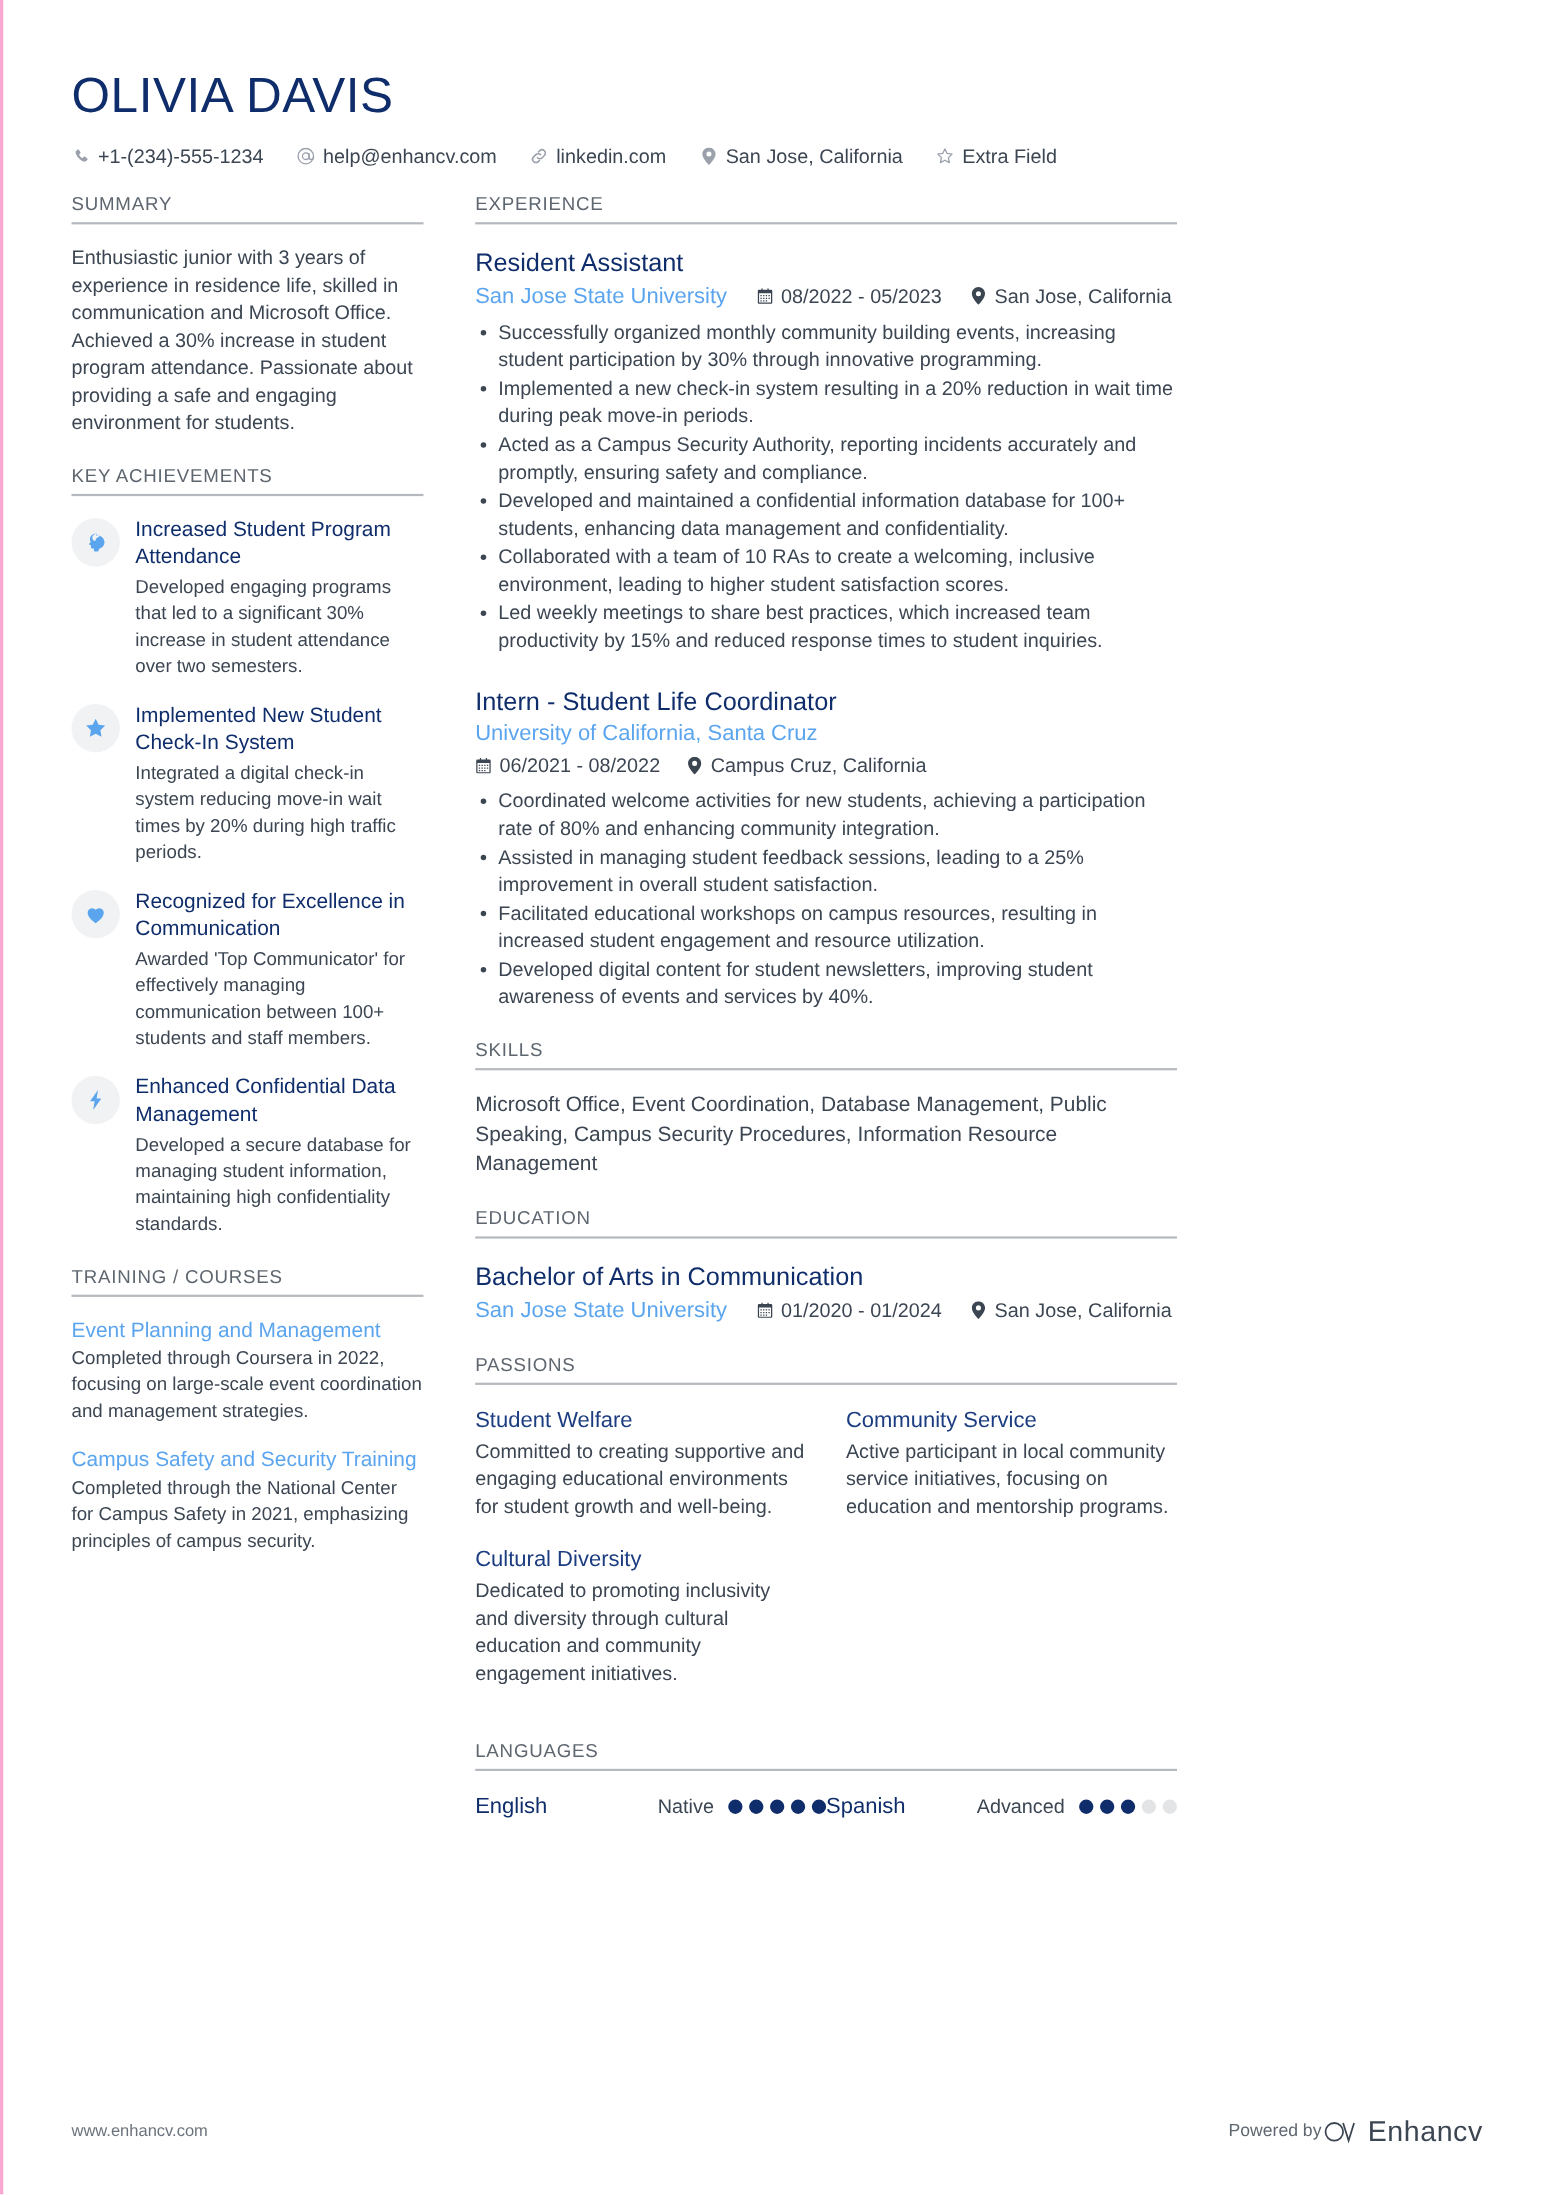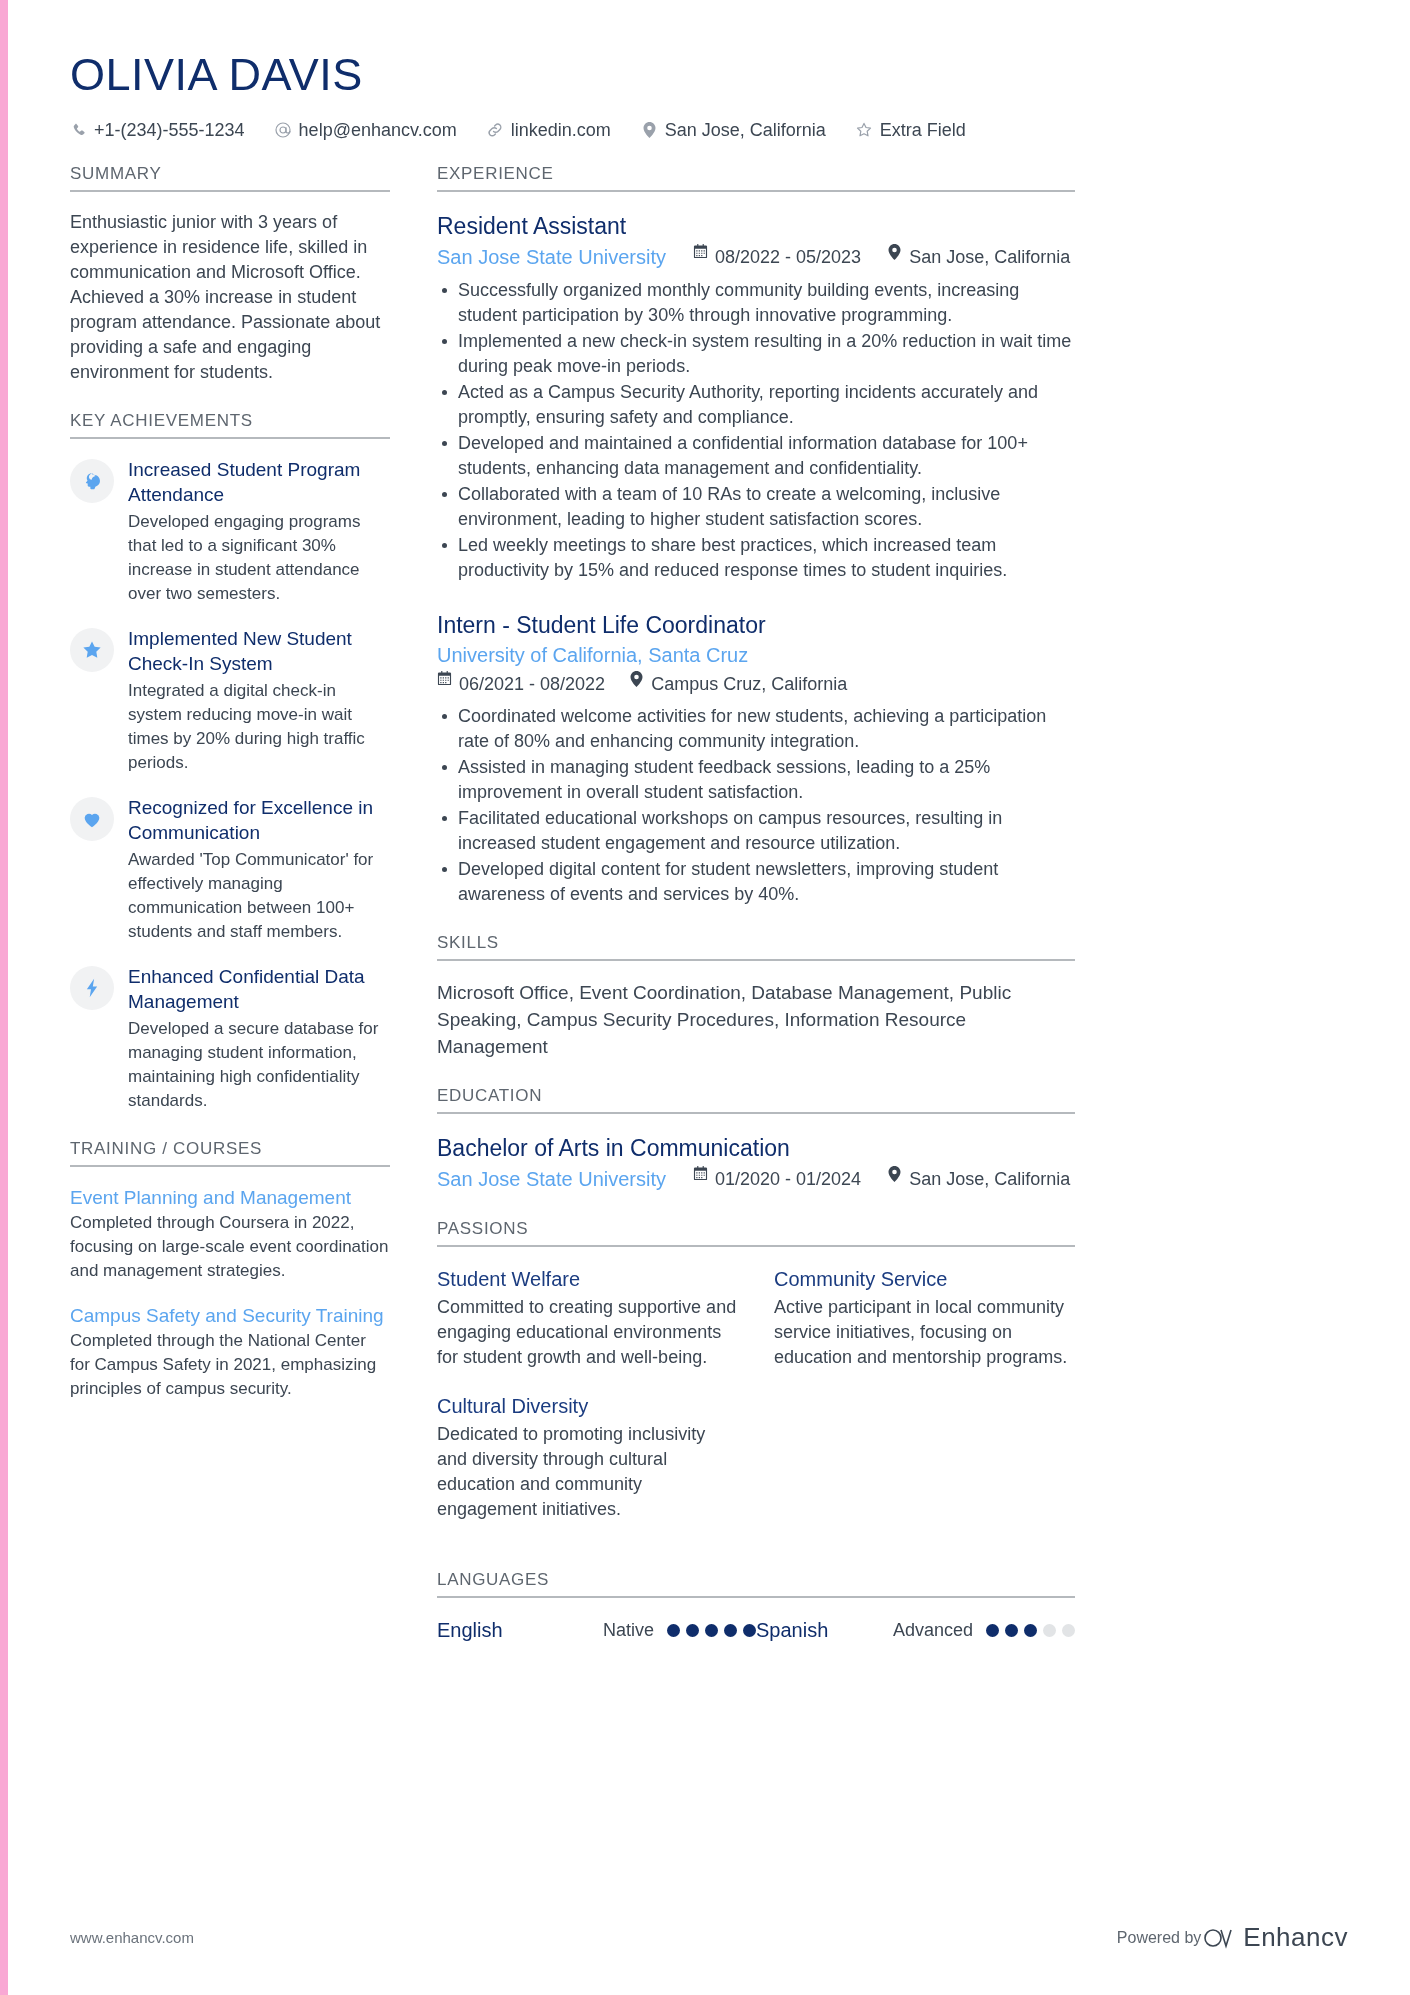--- a/index.html
+++ b/index.html
@@ -13,22 +13,22 @@
     font-family: "Liberation Sans", "DejaVu Sans", sans-serif;
     color: #3c4652;
     -webkit-font-smoothing: antialiased;
   }
 
   .page {
     position: relative;
     width: 1410px;
     min-height: 1995px;
     background: #ffffff;
-    padding: 0 62px;
-    border-left: 8px solid #f9a8d4;
+    padding: 12px 62px;
+    border-left: 3px solid #f9a8d4;
   }
 
   
   .header { padding-top: 48px; }
 
   .name {
     font-size: 45px;
     line-height: 54px;
     letter-spacing: 0.5px;
     color: #0f2d6b;
@@ -178,20 +178,21 @@
   .job-org {
     font-size: 20px;
     line-height: 28px;
     color: #5ba5ef;
     min-width: 230px;
   }
   .job-org.wide { min-width: 0; width: 100%; }
 
   .meta-chip {
     display: flex;
+    align-items: center;
     gap: 7px;
     font-size: 18px;
     line-height: 26px;
     color: #3c4652;
     white-space: nowrap;
   }
   .meta-chip .ic {
     display: inline-flex;
     width: 15px; height: 15px;
     align-items: center; justify-content: center;

